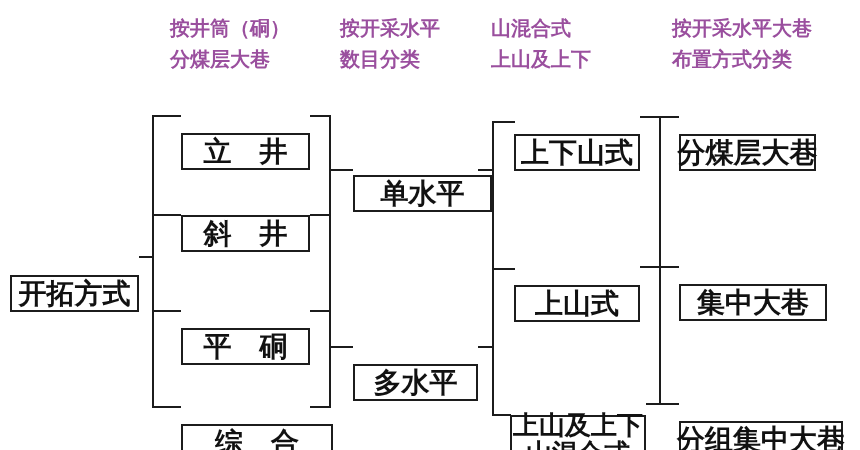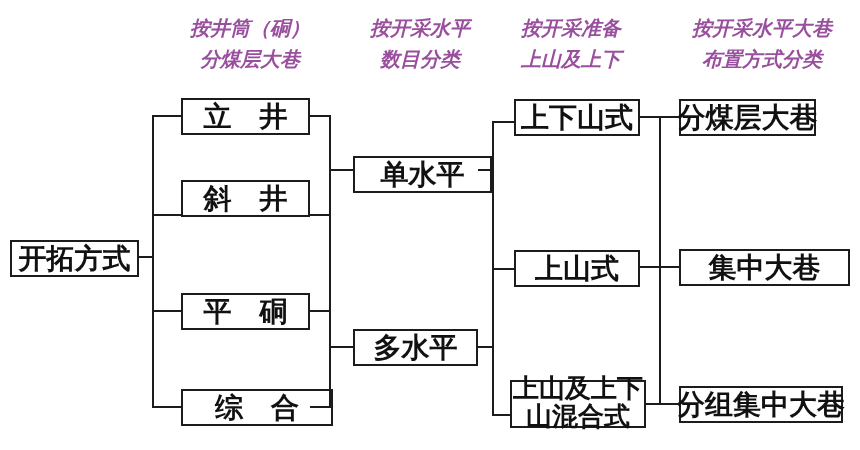--- a/index.html
+++ b/index.html
@@ -11,42 +11,41 @@
   html,body { margin:0; padding:0; }
   body { background:#fff; font-family:"Liberation Sans", sans-serif; }
   #stage {
     position:relative;
     width:860px; height:450px;
     background:var(--page-bg);
     overflow:hidden;
   }
   .hdr {
     position:absolute;
-    text-align:center;
     color:var(--purple);
     font-family:"Liberation Sans", sans-serif;
     font-weight:bold;
     font-size:20px;
     line-height:31px;
     white-space:nowrap;
-    font-style:italic;
   }
   .box {
     position:absolute;
     box-sizing:border-box;
     border:2px solid var(--line);
     background:var(--box-bg);
     display:flex;
     align-items:center;
     justify-content:center;
-    font-family:Liberation Mono, monospace;
+    font-family:Liberation Sans, sans-serif;
     font-size:28px;
     font-weight:bold;
     color:#111;
     white-space:nowrap;
+    margin-top:35px;
   }
   .box.two-line {
     font-size:26px;
     line-height:28px;
     white-space:pre-line;
     text-align:center;
   }
   .hl { position:absolute; height:2px; background:var(--line); }
   .vl { position:absolute; width:2px; background:var(--line); }
 </style>
@@ -57,45 +56,45 @@
 
   <div class="hdr" style="left:170px;top:13px;width:160px">
     <div>按井筒（硐）</div>
     <div>分煤层大巷</div>
   </div>
   <div class="hdr" style="left:340px;top:13px;width:160px">
     <div>按开采水平</div>
     <div>数目分类</div>
   </div>
   <div class="hdr" style="left:491px;top:13px;width:160px">
-    <div>按开采准备</div>
+    <div>山混合式</div>
     <div>上山及上下</div>
   </div>
   <div class="hdr" style="left:672px;top:13px;width:180px">
     <div>按开采水平大巷</div>
     <div>布置方式分类</div>
   </div>
 
   <div class="box" style="left:10px;top:240px;width:129px;height:37px">开拓方式</div>
 
   <div class="box" style="left:181px;top:98px;width:129px;height:37px">立　井</div>
   <div class="box" style="left:181px;top:180px;width:129px;height:37px">斜　井</div>
   <div class="box" style="left:181px;top:293px;width:129px;height:37px">平　硐</div>
   <div class="box" style="left:181px;top:389px;width:152px;height:37px">综　合</div>
 
-  <div class="box" style="left:353px;top:156px;width:139px;height:37px">单水平</div>
+  <div class="box" style="left:353px;top:140px;width:139px;height:37px">单水平</div>
   <div class="box" style="left:353px;top:329px;width:125px;height:37px">多水平</div>
 
   <div class="box" style="left:514px;top:99px;width:126px;height:37px">上下山式</div>
   <div class="box" style="left:514px;top:250px;width:126px;height:37px">上山式</div>
   <div class="box two-line" style="left:510px;top:380px;width:136px;height:48px">上山及上下
 山混合式</div>
 
   <div class="box" style="left:679px;top:99px;width:137px;height:37px">分煤层大巷</div>
-  <div class="box" style="left:679px;top:249px;width:171px;height:37px">集中大巷</div>
+  <div class="box" style="left:679px;top:249px;width:148px;height:37px">集中大巷</div>
   <div class="box" style="left:679px;top:386px;width:164px;height:37px">分组集中大巷</div>
 
   <div class="hl" style="left:139px;top:256px;width:15px"></div>
   <div class="vl" style="left:152px;top:115px;height:293px"></div>
   <div class="hl" style="left:152px;top:115px;width:29px"></div>
   <div class="hl" style="left:152px;top:214px;width:29px"></div>
   <div class="hl" style="left:152px;top:310px;width:29px"></div>
   <div class="hl" style="left:152px;top:406px;width:29px"></div>
 
   <div class="hl" style="left:310px;top:115px;width:21px"></div>

